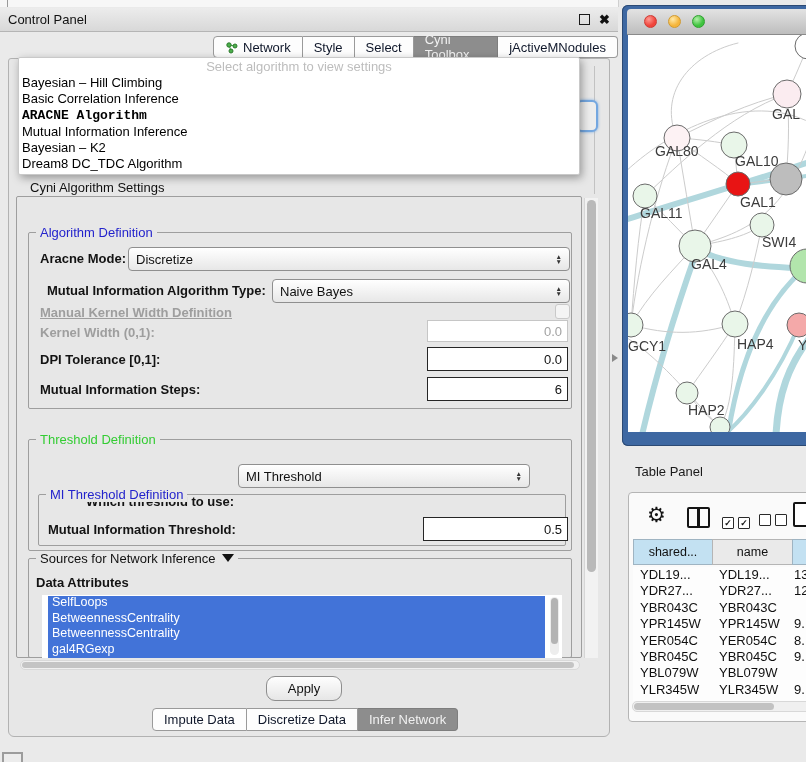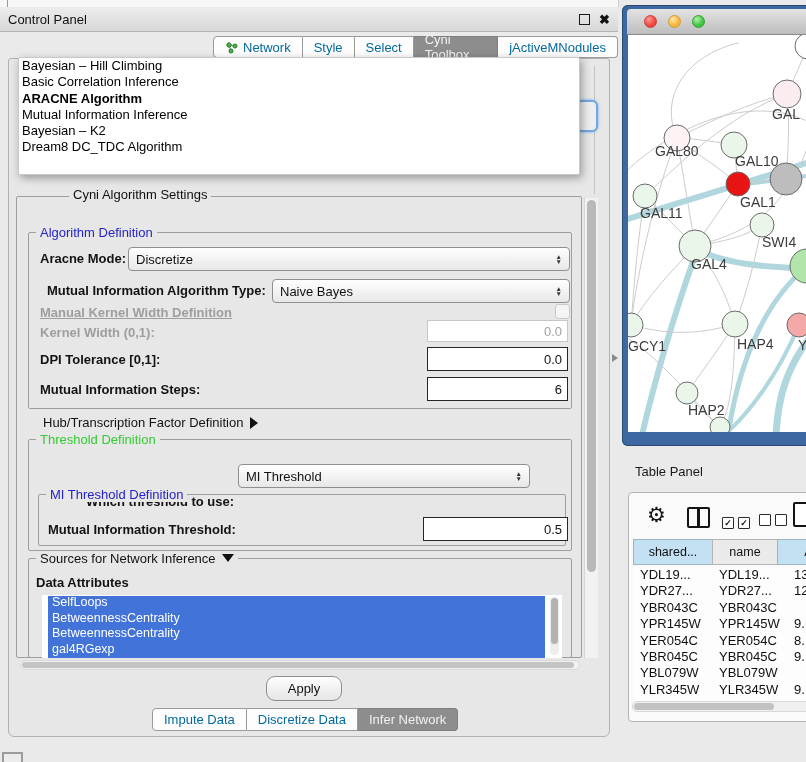--- a/index.html
+++ b/index.html
@@ -12,35 +12,35 @@
   .cp{left:0;top:8px;width:618px;height:746px;}
   .cp-titlebar{position:absolute;left:0;top:0;width:618px;height:24px;
     background:linear-gradient(#ececec,#d8d8d8);border-bottom:1px solid #b5b5b5;
     display:flex;align-items:center;padding:0 8px;box-sizing:border-box;}
   .cp-title{font-size:13px;color:#111;}
   .cp-winbtns{margin-left:auto;display:flex;align-items:center;gap:9px;}
   .float-ic{width:9px;height:9px;border:1.5px solid #1a1a1a;background:transparent;}
   .close-ic{font-size:13px;font-weight:bold;color:#111;line-height:10px;}
   .cp-tabs{position:absolute;left:213px;top:28px;height:22px;display:flex;}
   .tab{background:#fdfdfd;border:1px solid #9a9a9a;border-left:none;padding:0 11px;
-    font-size:13px;color:#0369a1;display:flex;align-items:center;gap:5px;box-sizing:border-box;}
+    font-size:13px;color:#0f172a;display:flex;align-items:center;gap:5px;box-sizing:border-box;}
   .tab:first-child{border-left:1px solid #9a9a9a;border-radius:4px 0 0 4px;}
   .tab:last-child{border-radius:0 4px 4px 0;}
   .tab.sel{background:#8d8d8d;color:#f1f1f1;border-color:#7e7e7e;}
   .cp-body{position:absolute;left:8px;top:50px;width:602px;height:679px;background:#e7e7e7;
     border:1px solid #b2b2b2;border-radius:3px 3px 6px 6px;box-sizing:border-box;}
   .hidden-combo-frag{position:absolute;left:576px;top:92px;width:18px;height:28px;background:#ededed;
     border:2px solid #74a7e0;border-radius:6px;box-shadow:0 0 3px #74a7e0;}
   .hidden-vline{position:absolute;left:594px;top:58px;width:1px;height:128px;background:#c2c2c2;}
   
   .dd{position:absolute;left:18px;top:49px;width:560px;height:116px;background:#fff;
     border:1px solid #c9c9c9;border-radius:2px;box-shadow:2px 3px 9px rgba(0,0,0,.35);z-index:30;}
   .dd-ph{font-size:13px;color:#bdbdbd;text-align:center;height:17px;line-height:17px;}
   .dd-it{font-size:13px;color:#000;height:16.3px;line-height:16.3px;padding-left:3px;}
-  .dd-it.bold{font-weight:bold;}
+  .dd-it.bold{font-weight:bold;font-family:Liberation Mono, monospace;}
   
   .grp{position:absolute;border:1px solid #9e9e9e;border-radius:2px;box-sizing:border-box;}
   .leg{position:absolute;background:#e7e7e7;padding:0 4px;font-size:13px;color:#111;z-index:5;white-space:nowrap;}
   .leg.blue{color:#2323cc;}
   .leg.green{color:#33cc33;}
   .lbl{position:absolute;font-size:13px;font-weight:bold;color:#131313;white-space:nowrap;text-align:right;}
   .lbl.dis{color:#9e9e9e;}
   .combo{position:absolute;border:1px solid #8f8f8f;border-radius:4px;
     background:linear-gradient(#ffffff,#e7e7e7);display:flex;align-items:center;
     font-size:13px;color:#111;padding:0 7px;box-sizing:border-box;}
@@ -146,32 +146,33 @@
       <div class="tab">
         <span>jActiveMNodules</span>
       </div>
     </div>
 
   <div class="cp-body"></div>
   <div class="hidden-vline"></div>
   <div class="hidden-combo-frag"></div>
 
   <div class="dd">
+    <div class="dd-ph">Select algorithm to view settings</div>
     <div id="dd-items">
         <div class="dd-it">Bayesian – Hill Climbing</div>
         <div class="dd-it">Basic Correlation Inference</div>
         <div class="dd-it bold">ARACNE Algorithm</div>
         <div class="dd-it">Mutual Information Inference</div>
         <div class="dd-it">Bayesian – K2</div>
         <div class="dd-it">Dream8 DC_TDC Algorithm</div>
       </div>
   </div>
 
   <div class="grp" style="left:16px;top:188px;width:566px;height:462px;"></div>
-  <div class="leg" style="left:26px;top:179px;margin-left:43px;">Cyni Algorithm Settings</div>
+  <div class="leg" style="left:26px;top:172px;">Cyni Algorithm Settings</div>
 
   <div class="grp" style="left:28px;top:224px;width:544px;height:177px;"></div>
   <div class="leg blue" style="left:36px;top:217px;">Algorithm Definition</div>
 
   <div class="lbl" style="left:40px;top:243px;">Aracne Mode:</div>
   <div class="combo" style="left:128px;top:239px;width:442px;height:24px;">
     <span>Discretize</span>
     <span class="arr">
         <span>▲</span>
         <span>▼</span>
@@ -192,21 +193,20 @@
 
   <div class="lbl dis" style="left:40px;top:317px;">Kernel Width (0,1):</div>
   <div class="tin dis" style="left:427px;top:312px;width:141px;height:22px;">0.0</div>
 
   <div class="lbl" style="left:40px;top:344px;">DPI Tolerance [0,1]:</div>
   <div class="tin" style="left:427px;top:339px;width:141px;height:24px;">0.0</div>
 
   <div class="lbl" style="left:40px;top:374px;">Mutual Information Steps:</div>
   <div class="tin" style="left:427px;top:369px;width:141px;height:24px;">6</div>
 
-  <div class="lbl" style="left:43px;top:407px;font-weight:normal;"><span>Hub/Transcription Factor Definition</span><span class="tri-r"></span></div>
 
   <div class="grp" style="left:28px;top:431px;width:544px;height:112px;"></div>
   <div class="leg green" style="left:36px;top:424px;">Threshold Definition</div>
 
   <div class="lbl" style="left:86px;top:486px;">Which threshold to use:</div>
   <div class="combo" style="left:238px;top:456px;width:292px;height:24px;">
     <span>MI Threshold</span>
     <span class="arr">
         <span>▲</span>
         <span>▼</span>
@@ -327,21 +327,21 @@
 
 <div class="abs tpanel">
   <div class="gear">⚙</div>
   <div class="colsic"></div>
   <div class="cbrow" style="left:93px;"><span class="cbox">✓</span><span class="cbox">✓</span></div>
   <div class="cbrow" style="left:130px;"><span class="cbox"></span><span class="cbox"></span></div>
   <div class="docic"></div>
 
   <div class="thead" id="tbl-head">
       <div class="th-cell blue" style="width: 79px;">shared...</div>
-      <div class="th-cell gray" style="width: 65px;">name</div>
+      <div class="th-cell gray" style="width: 80px;">name</div>
       <div class="th-cell blue" style="width: 62px;">A</div>
     </div>
   <div class="trows" id="tbl-rows">
       <div class="trow">
         <div class="td" style="width: 79px;">YDL19...</div>
         <div class="td" style="width: 75px;">YDL19...</div>
         <div class="td" style="width: 62px;">13</div>
       </div>
       <div class="trow">
         <div class="td" style="width: 79px;">YDR27...</div>

